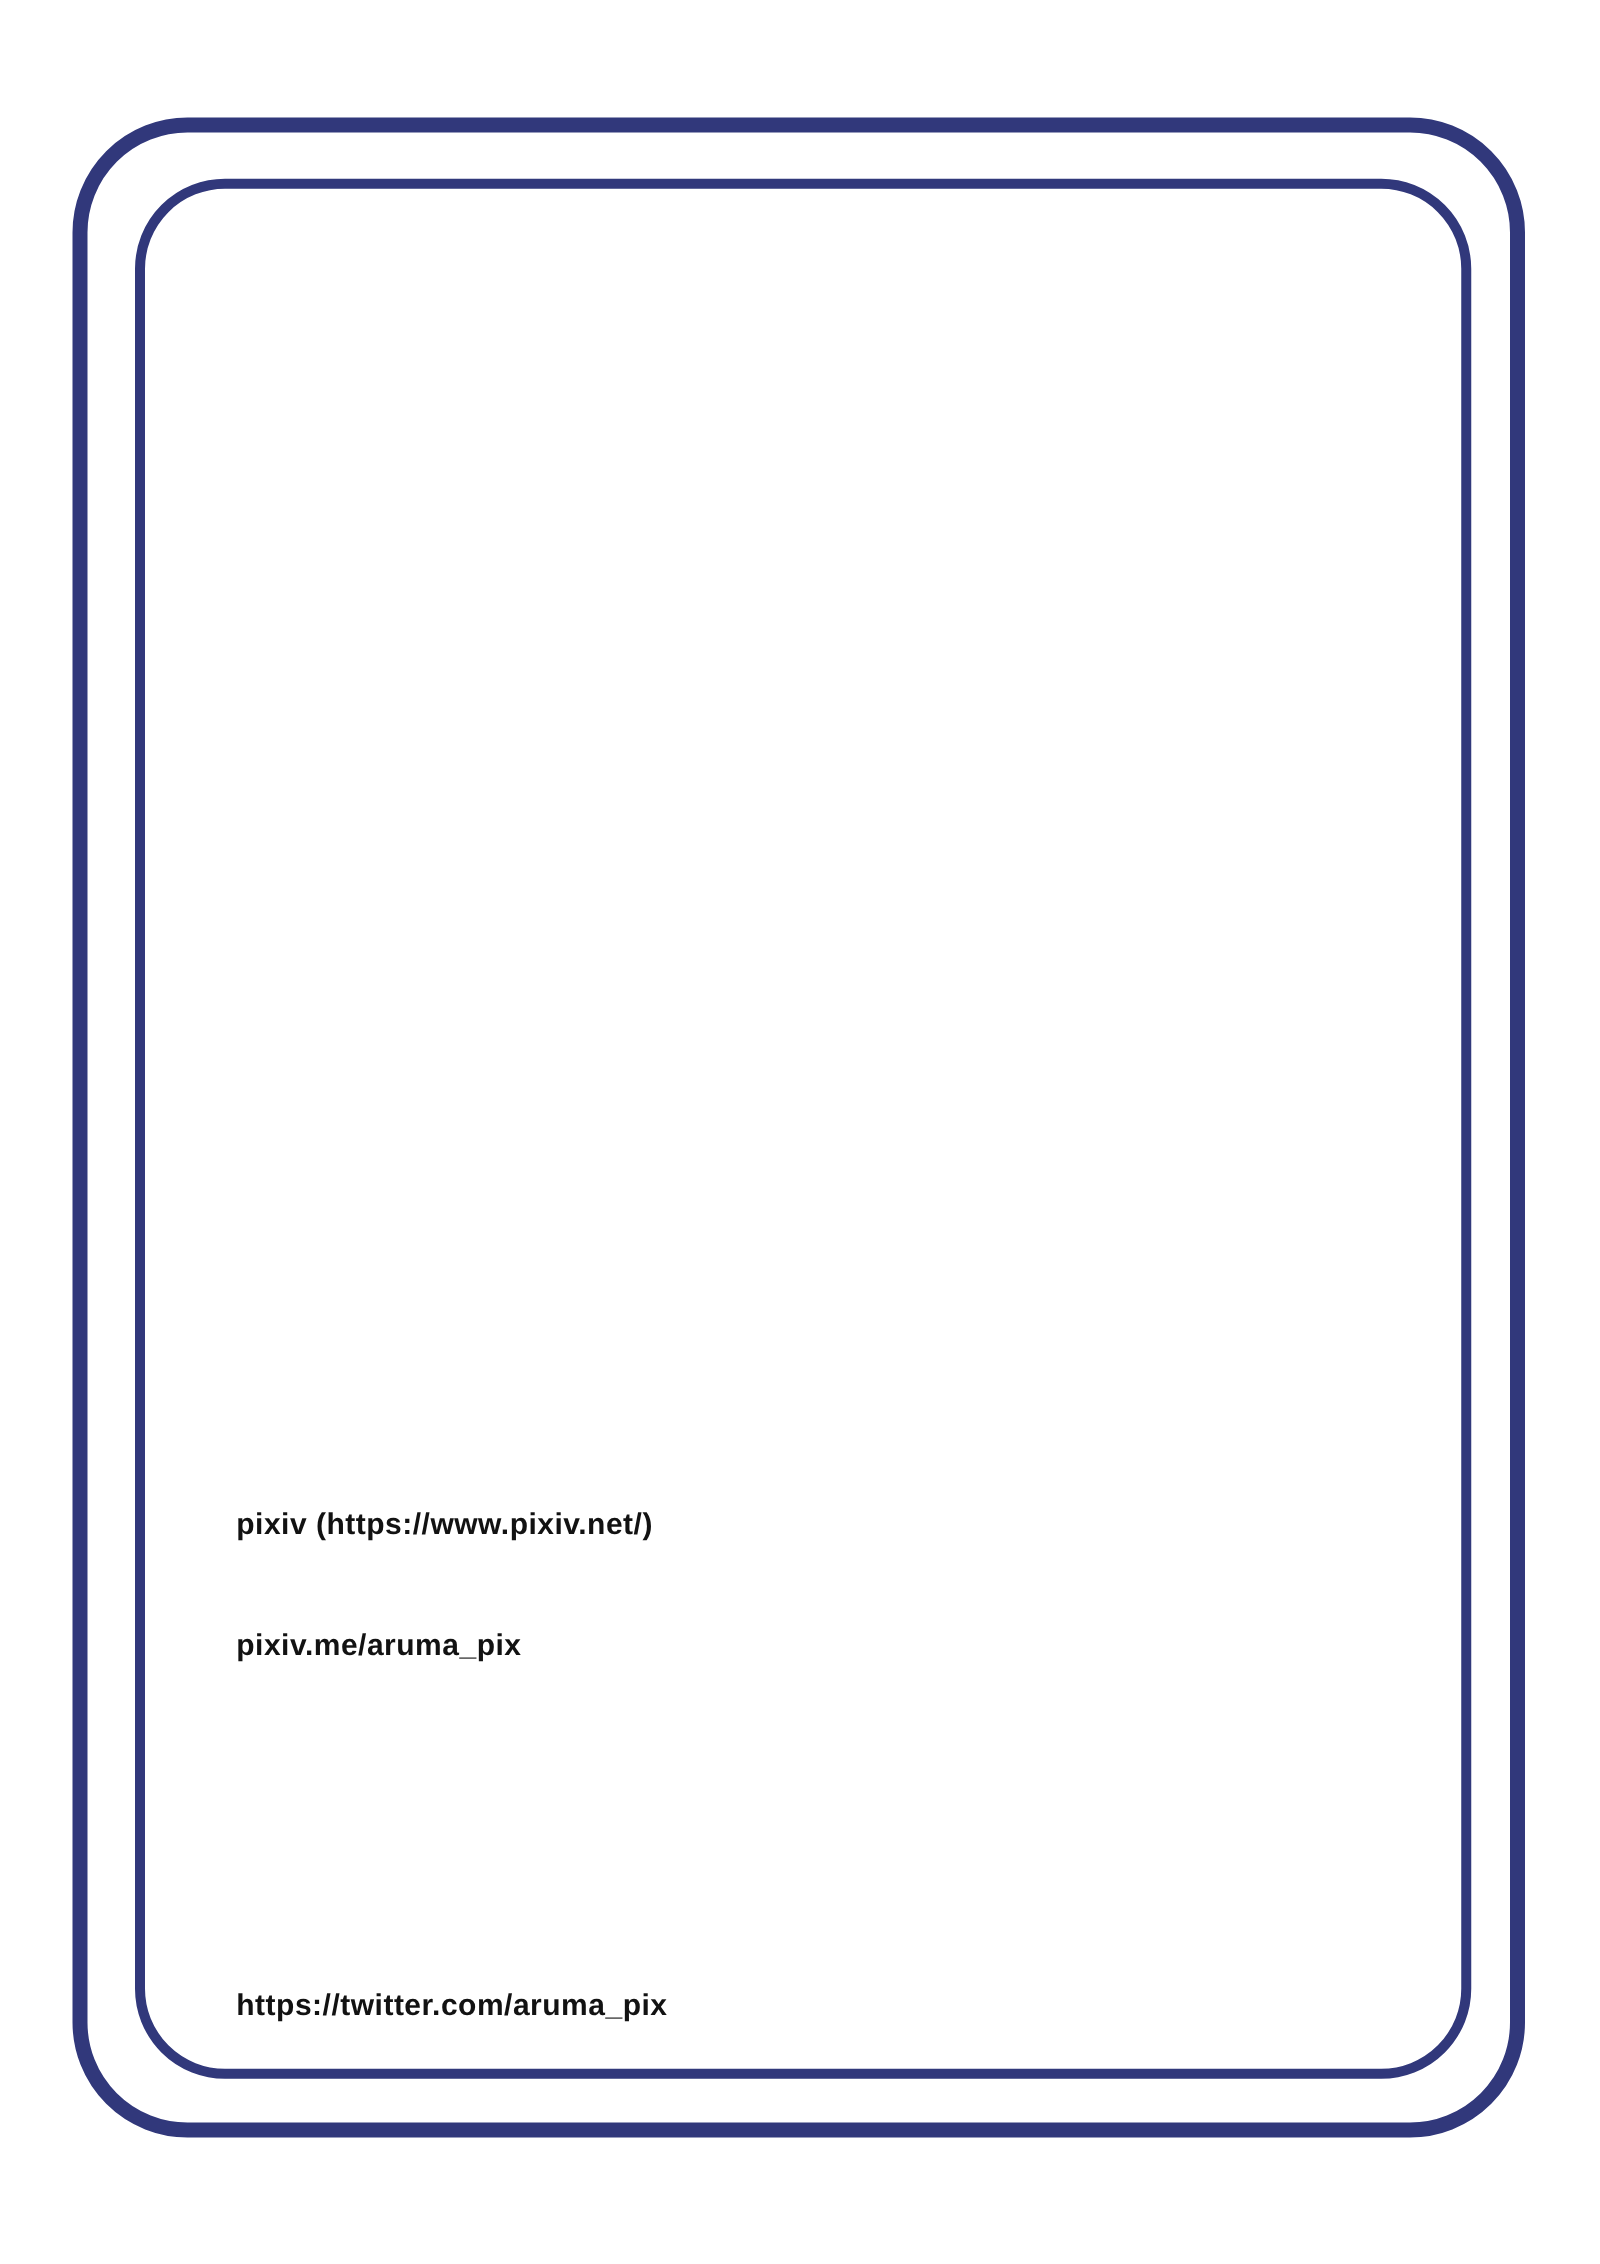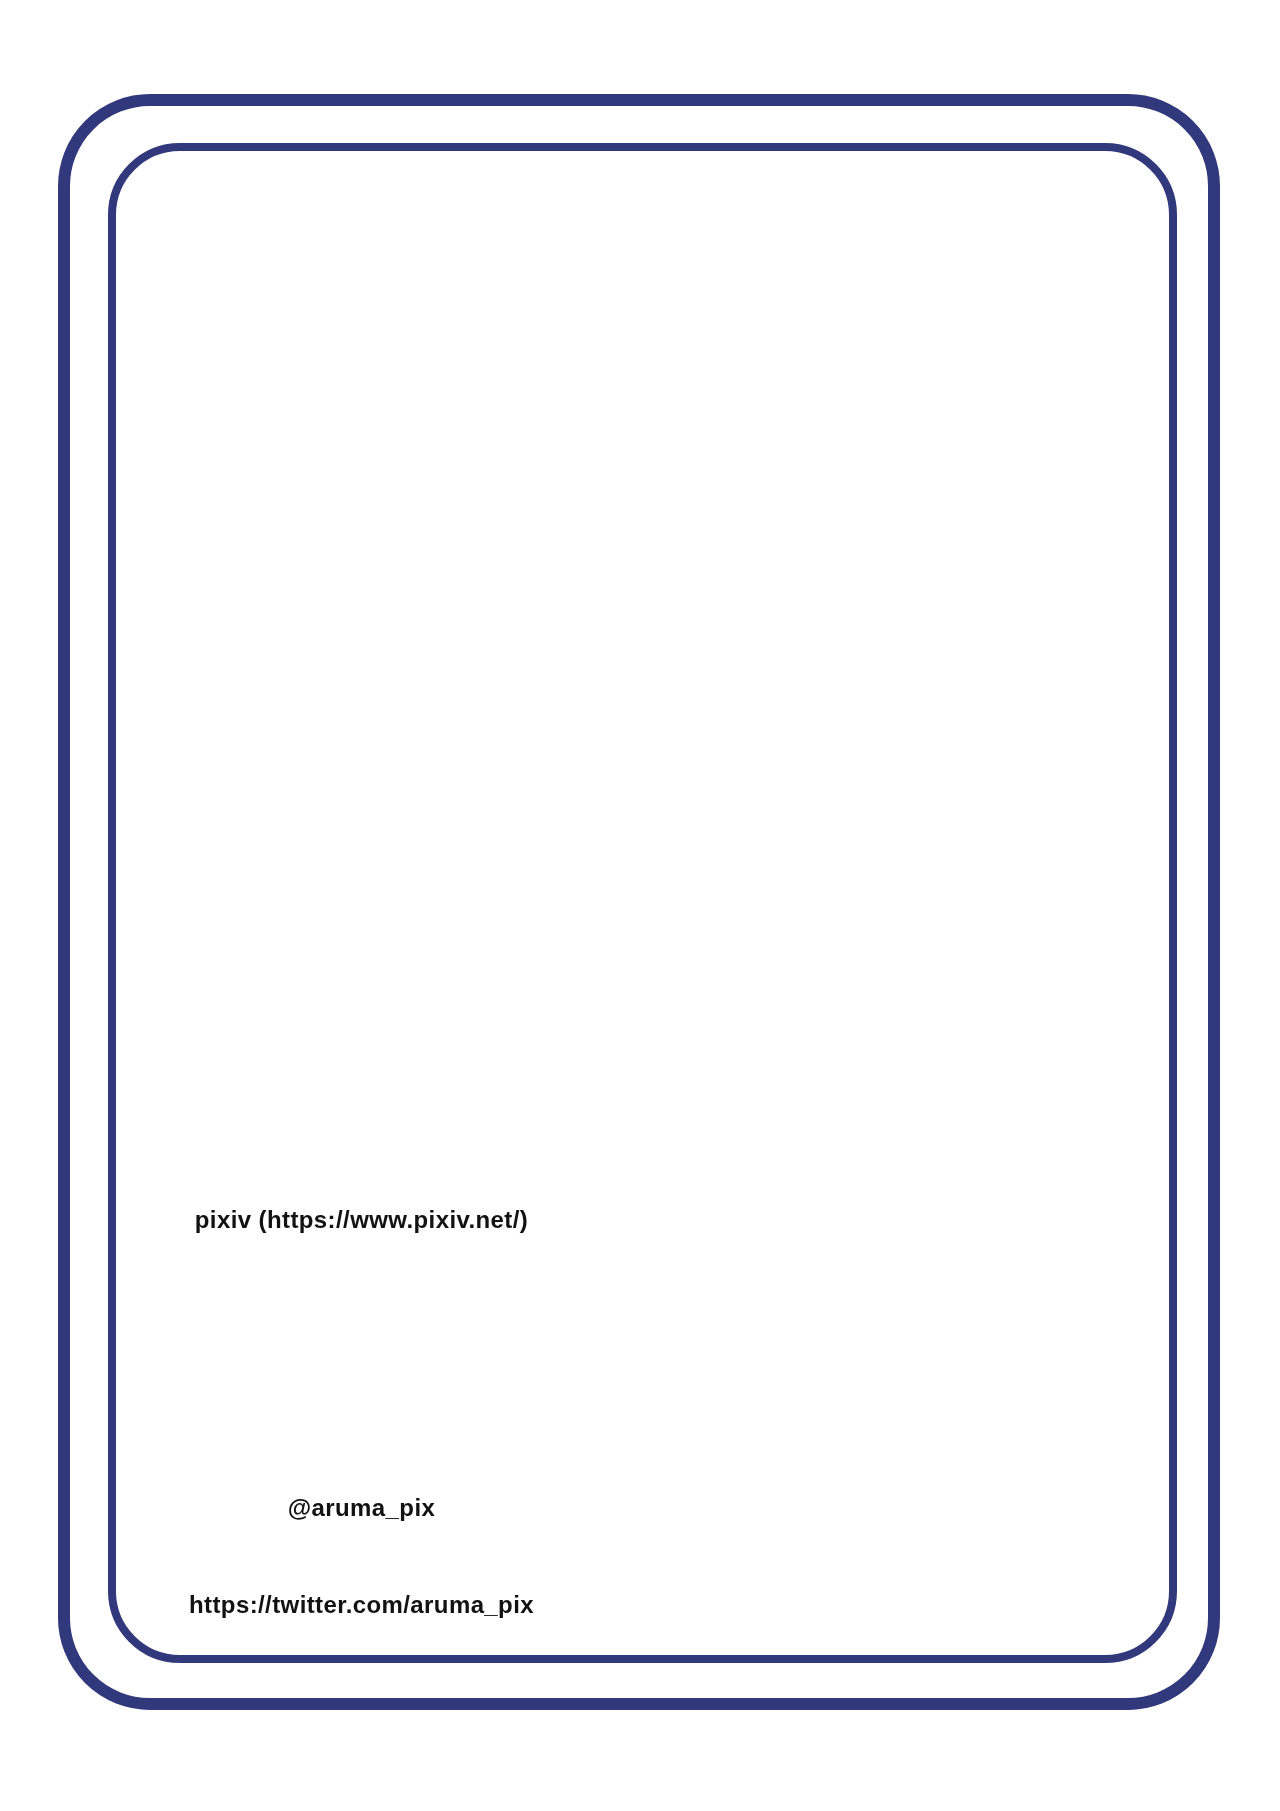--- a/index.html
+++ b/index.html
@@ -46,37 +46,36 @@
     font-weight: 600;
     line-height: 32.5px;
     letter-spacing: 0.4px;
     white-space: pre;
   }
   .link-group {
     margin: 0 0 28px 0;
   }
   .link-line {
     min-height: 32.5px;
-    text-align: center;
   }
 </style>
 </head>
 <body style="background: rgb(255, 255, 255);">
 
 <div class="frame frame-outer"></div>
 <div class="frame frame-inner"></div>
 
 <div class="links-block">
 
   <div class="link-group">
     <div class="link-line">pixiv (https://www.pixiv.net/)</div>
+    <div class="link-line">pixiv.me/aruma_pix</div>
   </div>
 
   <div class="link-group">
-    <div class="link-line">@aruma_pix</div>
     <div class="link-line">https://twitter.com/aruma_pix</div>
   </div>
 
   
 
   
 
   
 
   

